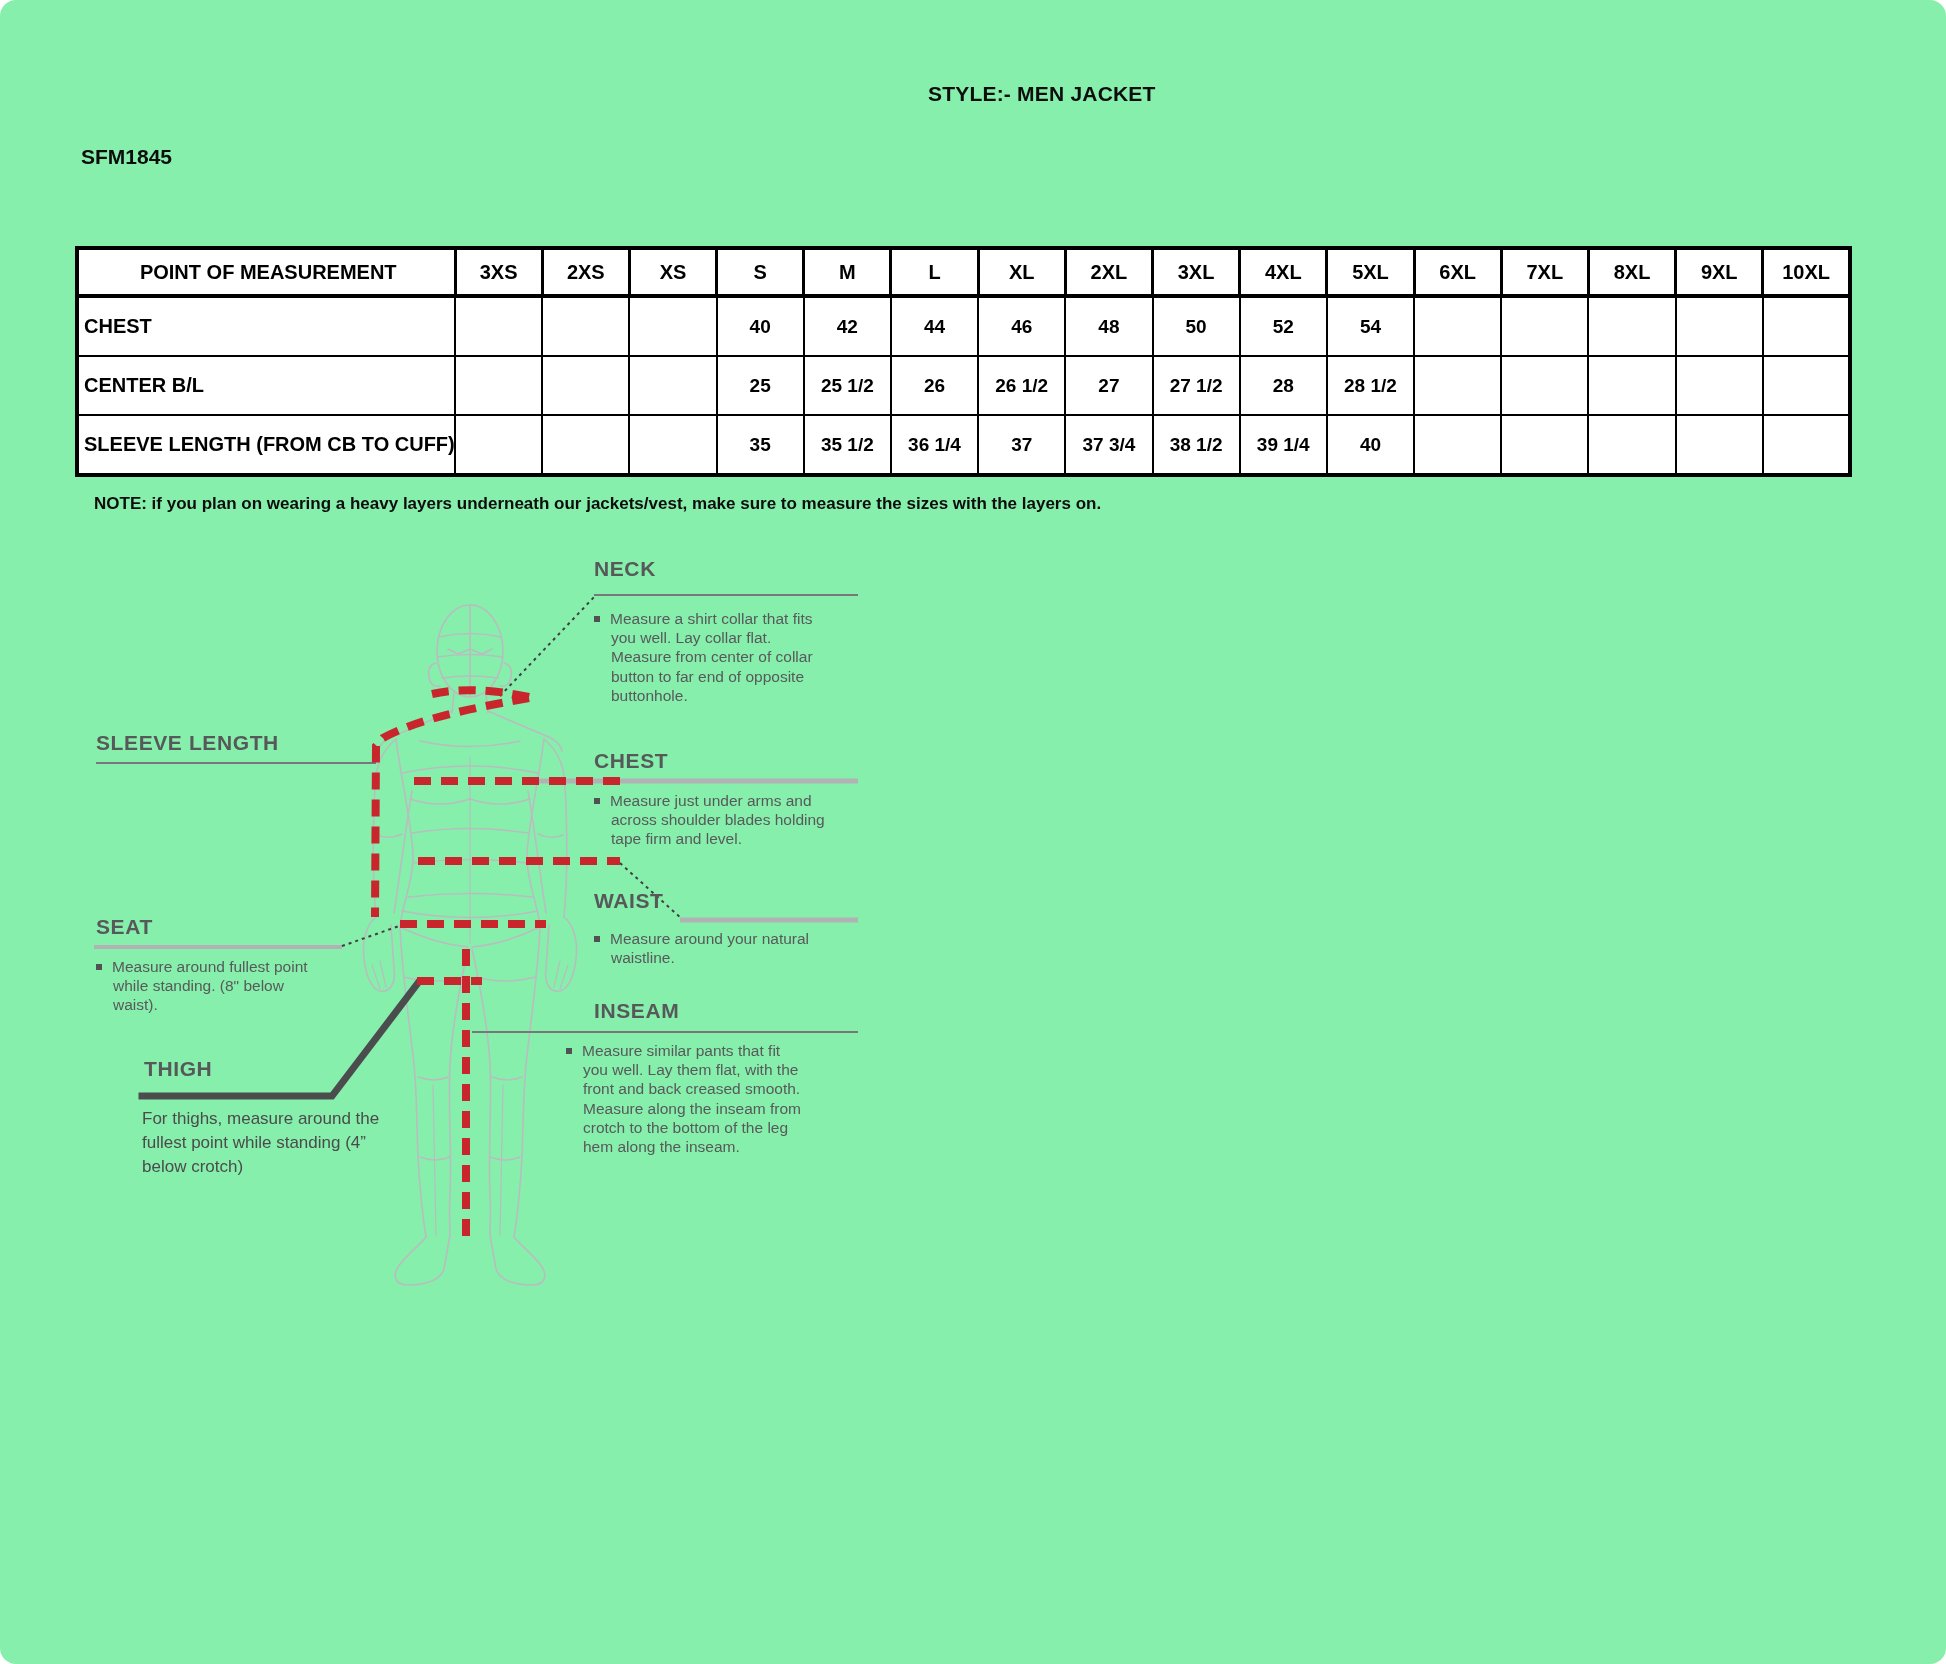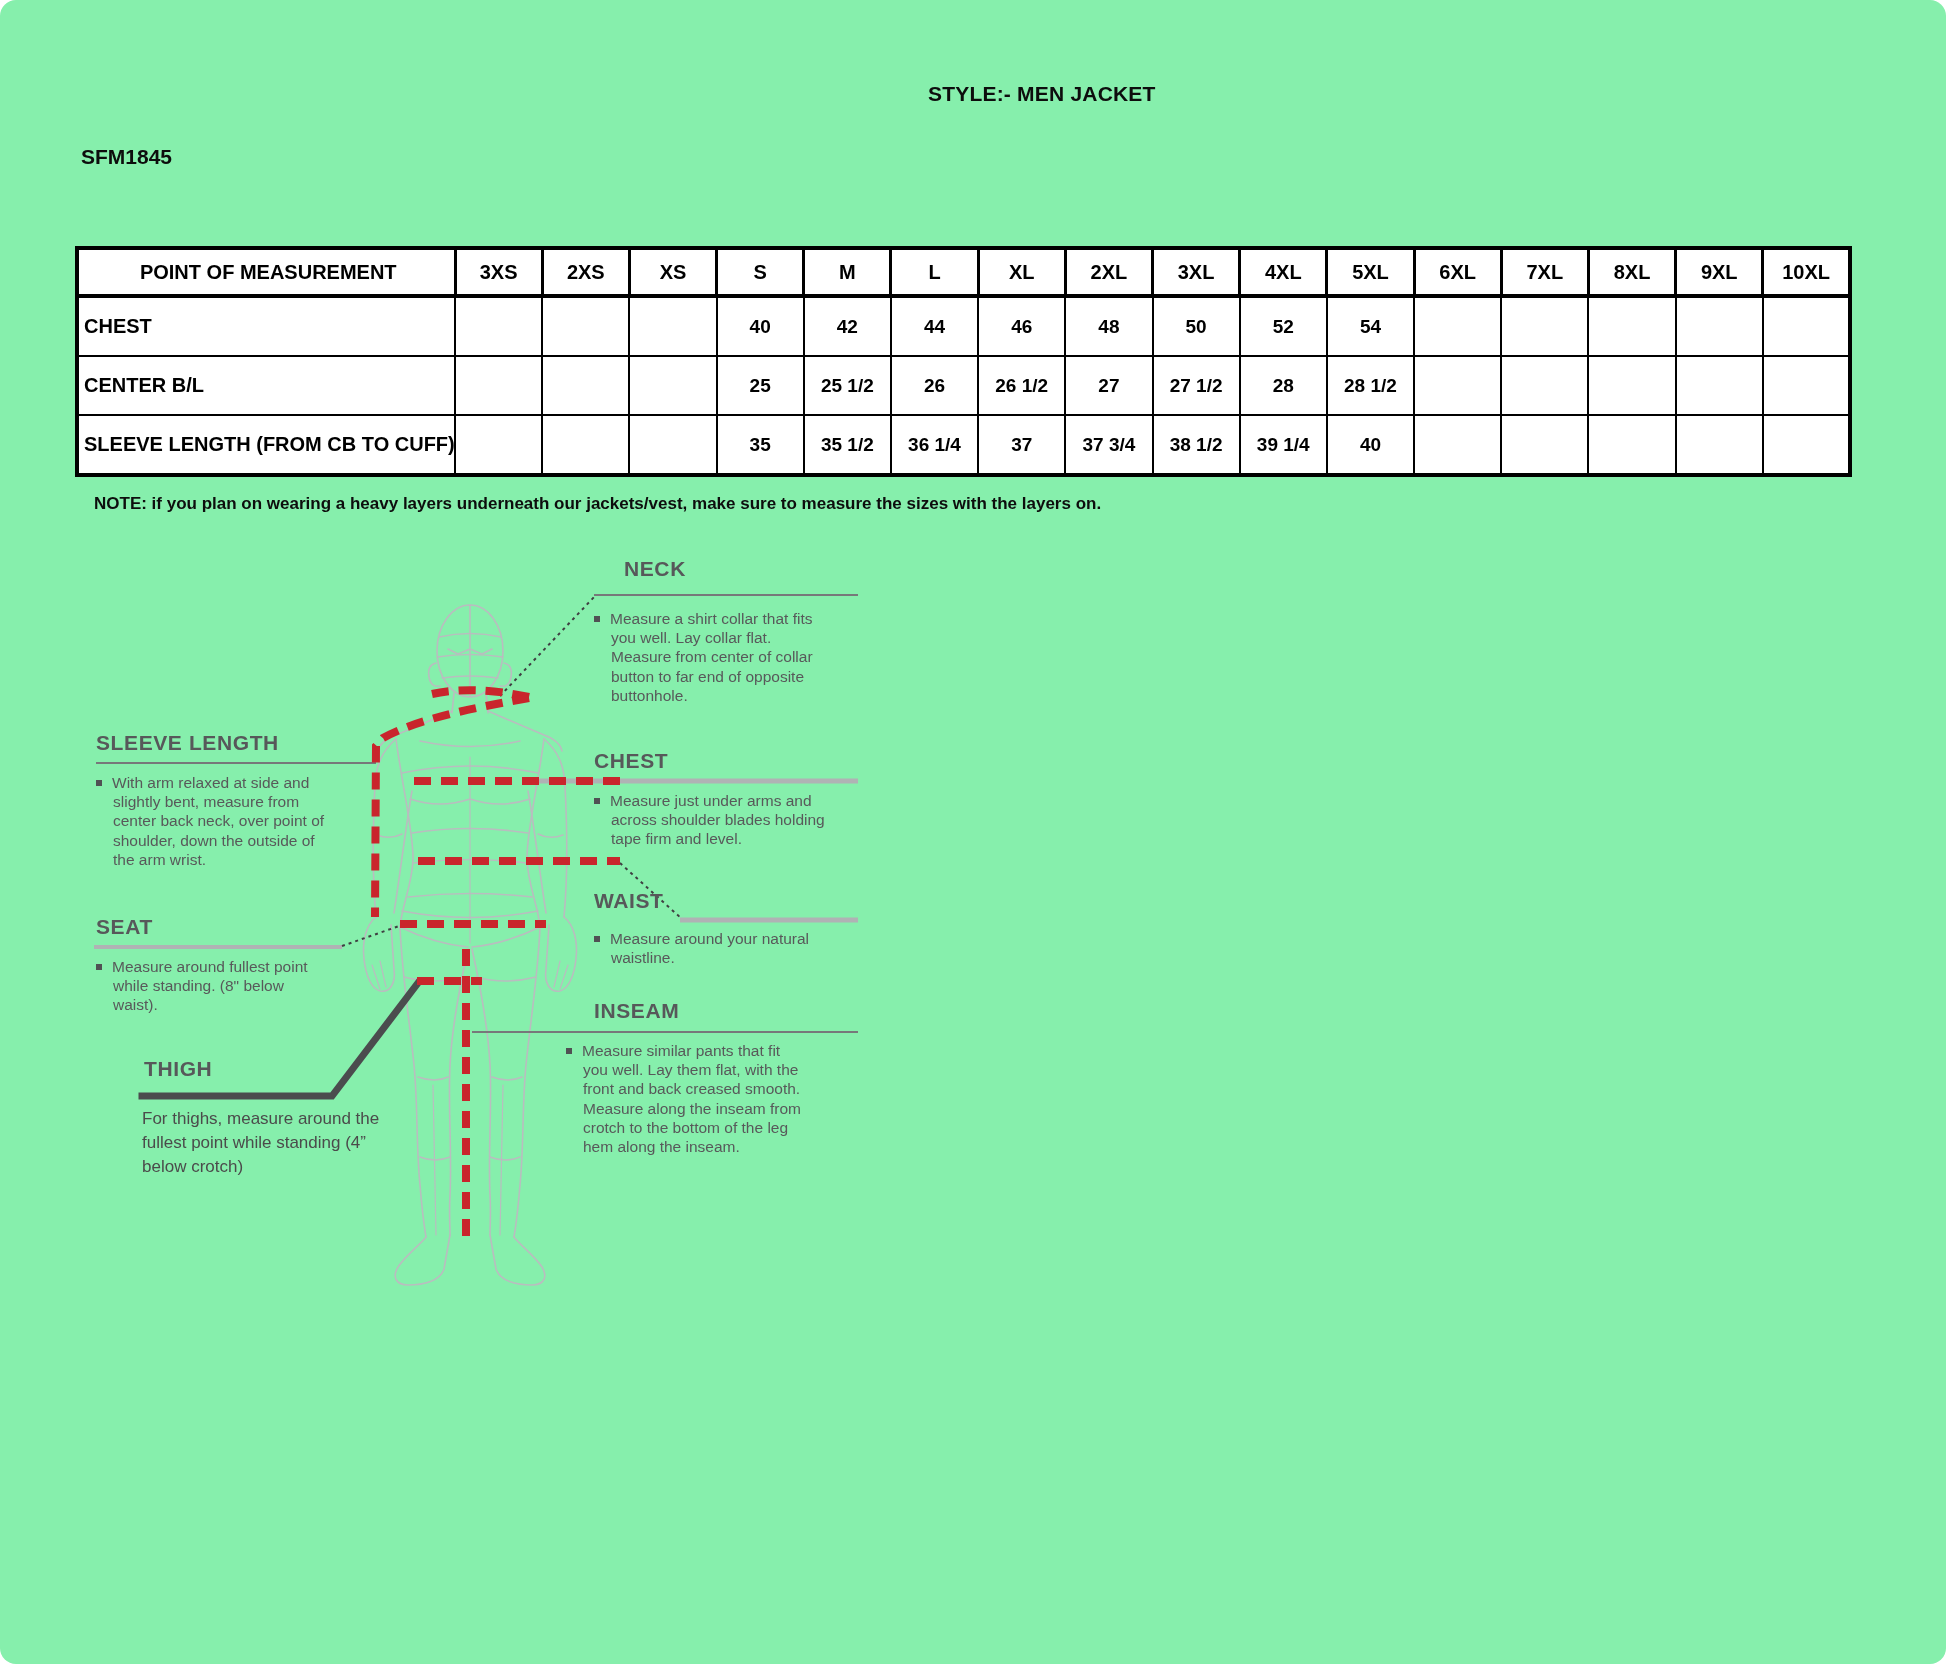--- a/index.html
+++ b/index.html
@@ -229,34 +229,33 @@
         <path d="M 352,149 Q 393,140 449,152"></path>
         <path d="M 449,153 C 410,160 340,172 303,193 L 296,201 L 295,372"></path>
         <path d="M 334,236 L 546,236"></path>
         <path d="M 338,316 L 540,316"></path>
         <path d="M 320,379 L 466,379"></path>
         <path d="M 337,436 L 402,436"></path>
         <path d="M 386,404 L 386,692"></path>
       </g>
     </svg>
 
-    <div class="mlabel-title" style="left:544px;top:12px;">NECK</div>
+    <div class="mlabel-title" style="left:514px;top:12px;">NECK</div>
     <div class="mdesc" style="left:514px;top:64px;width:218px;"><span class="bullet"></span><span>Measure a shirt collar that fits you well. Lay collar flat. Measure from center of collar button to far end of opposite buttonhole.</span></div>
 
     <div class="mlabel-title" style="left:514px;top:204px;">CHEST</div>
     <div class="mdesc" style="left:514px;top:246px;width:225px;"><span class="bullet"></span><span>Measure just under arms and across shoulder blades holding tape firm and level.</span></div>
 
     <div class="mlabel-title" style="left:514px;top:344px;">WAIST</div>
     <div class="mdesc" style="left:514px;top:384px;width:200px;"><span class="bullet"></span><span>Measure around your natural waistline.</span></div>
 
     <div class="mlabel-title" style="left:514px;top:454px;">INSEAM</div>
     <div class="mdesc" style="left:486px;top:496px;width:225px;"><span class="bullet"></span><span>Measure similar pants that fit you well. Lay them flat, with the front and back creased smooth. Measure along the inseam from crotch to the bottom of the leg hem along the inseam.</span></div>
 
     <div class="mlabel-title" style="left:16px;top:186px;">SLEEVE LENGTH</div>
-    <div class="mdesc" style="left:16px;top:228px;width:218px;"><span class="bullet"></span><span>With arm relaxed at side and slightly bent, measure from center back neck, over point of shoulder, down the outside of the arm wrist.</span></div>
 
     <div class="mlabel-title" style="left:16px;top:370px;">SEAT</div>
     <div class="mdesc" style="left:16px;top:412px;width:200px;"><span class="bullet"></span><span>Measure around fullest point while standing. (8" below waist).</span></div>
 
     <div class="mlabel-title" style="left:64px;top:512px;">THIGH</div>
     <div class="mdesc thigh-desc" style="left:62px;top:562px;width:245px;">For thighs, measure around the fullest point while standing (4” below crotch)</div>
 
   </div>
 </div>
 

